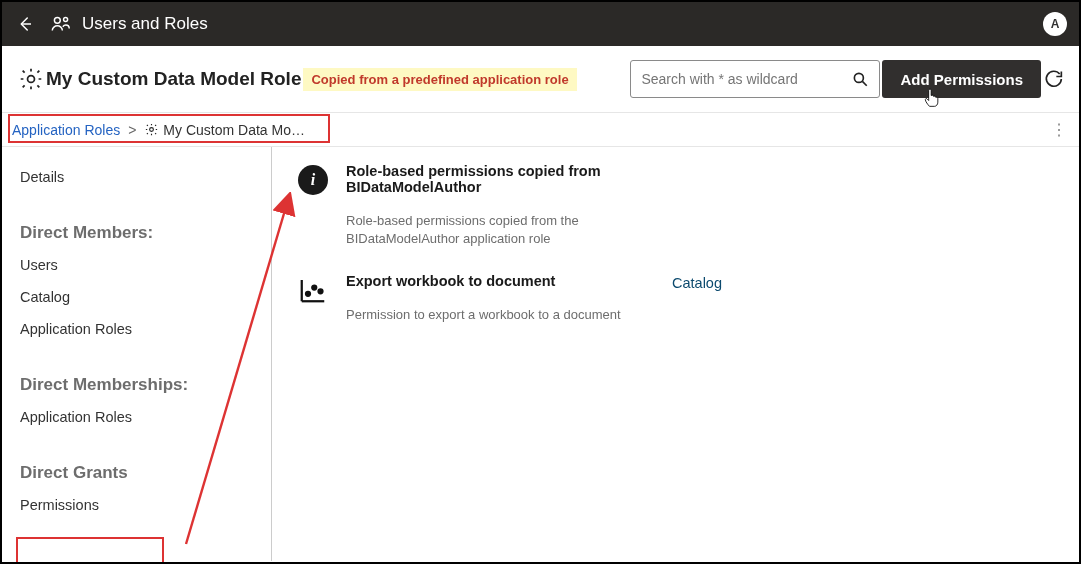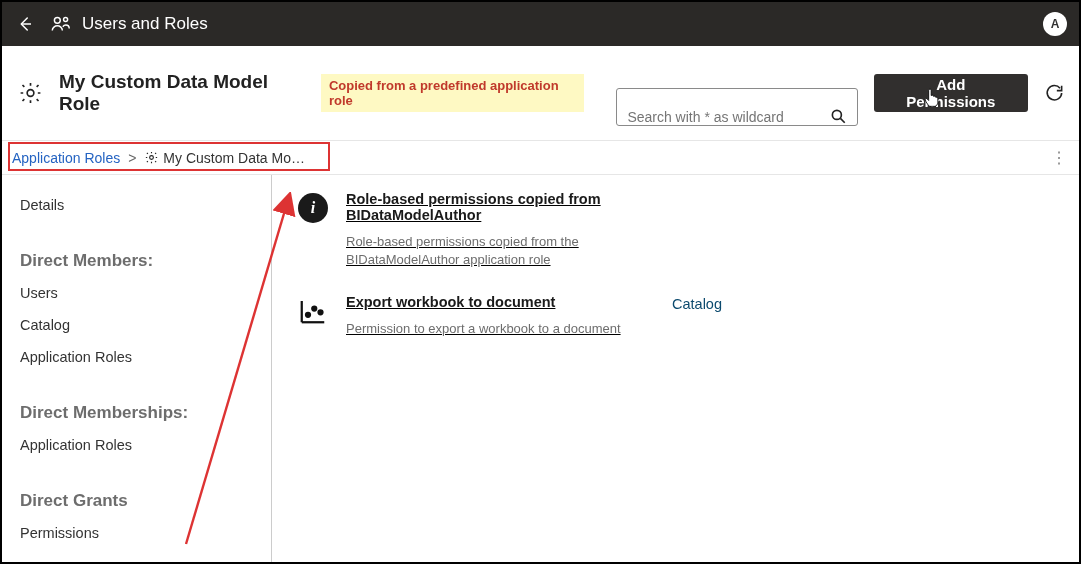--- a/index.html
+++ b/index.html
@@ -39,47 +39,46 @@
     background: #fff; color: #333;
     display: flex; align-items: center; justify-content: center;
     font-size: 12px; font-weight: 600;
   }
 
   
   .subheader {
     display: flex;
     align-items: center;
     padding: 14px 16px;
-    gap: 16px;
+    gap: 2px;
     border-bottom: 1px solid #e6e6e6;
   }
   .subheader .gear-icon {
     width: 26px; height: 26px;
   }
   .subheader .role-name {
     font-size: 19px;
     font-weight: 600;
     color: #222;
   }
   .subheader .highlight-note {
     background: #fef9c3;
     color: #c0392b;
     font-weight: 700;
     font-size: 13px;
     padding: 4px 8px;
   }
   .subheader .spacer { flex: 1; }
   .search-box {
-    display: flex; align-items: flex-end;
+    display: flex; align-items: center;
     width: 250px; height: 38px;
     border: 1px solid #8a8a8a;
     border-radius: 3px;
     padding: 0 10px;
     background: #fff;
-    margin-top: 28px;
   }
   .search-box input {
     border: none; outline: none;
     flex: 1; font-size: 14px; color: #555;
     background: transparent;
   }
   .search-box .mag { width: 18px; height: 18px; }
   .add-perm-btn {
     background: #312f2e;
     color: #fff;
@@ -187,23 +186,23 @@
     display: flex; align-items: center; justify-content: center;
     flex-shrink: 0;
   }
   .info-circle {
     width: 30px; height: 30px; border-radius: 50%;
     background: #1a1a1a; color: #fff;
     display: flex; align-items: center; justify-content: center;
     font-family: Georgia, serif;
     font-size: 16px; font-style: italic; font-weight: bold;
   }
-  .perm-text { flex: 0 0 310px; text-decoration: underline; }
+  .perm-text { flex: 0 0 310px; }
   .perm-text .ptitle { font-size: 14.5px; font-weight: 600; color: #1a1a1a; }
-  .perm-text .pdesc { font-size: 13px; color: #6d6d6d; margin-top: 10px; line-height: 1.35; }
+  .perm-text .pdesc { font-size: 13px; color: #6d6d6d; margin-top: 17px; line-height: 1.35; }
   .perm-cat { font-size: 14.5px; color: #0c4a6e; padding-top: 2px; }
 
   
   .red-arrow {
     position: absolute;
     left: 178px;
     top: 190px;
     width: 120px;
     height: 360px;
     pointer-events: none;

